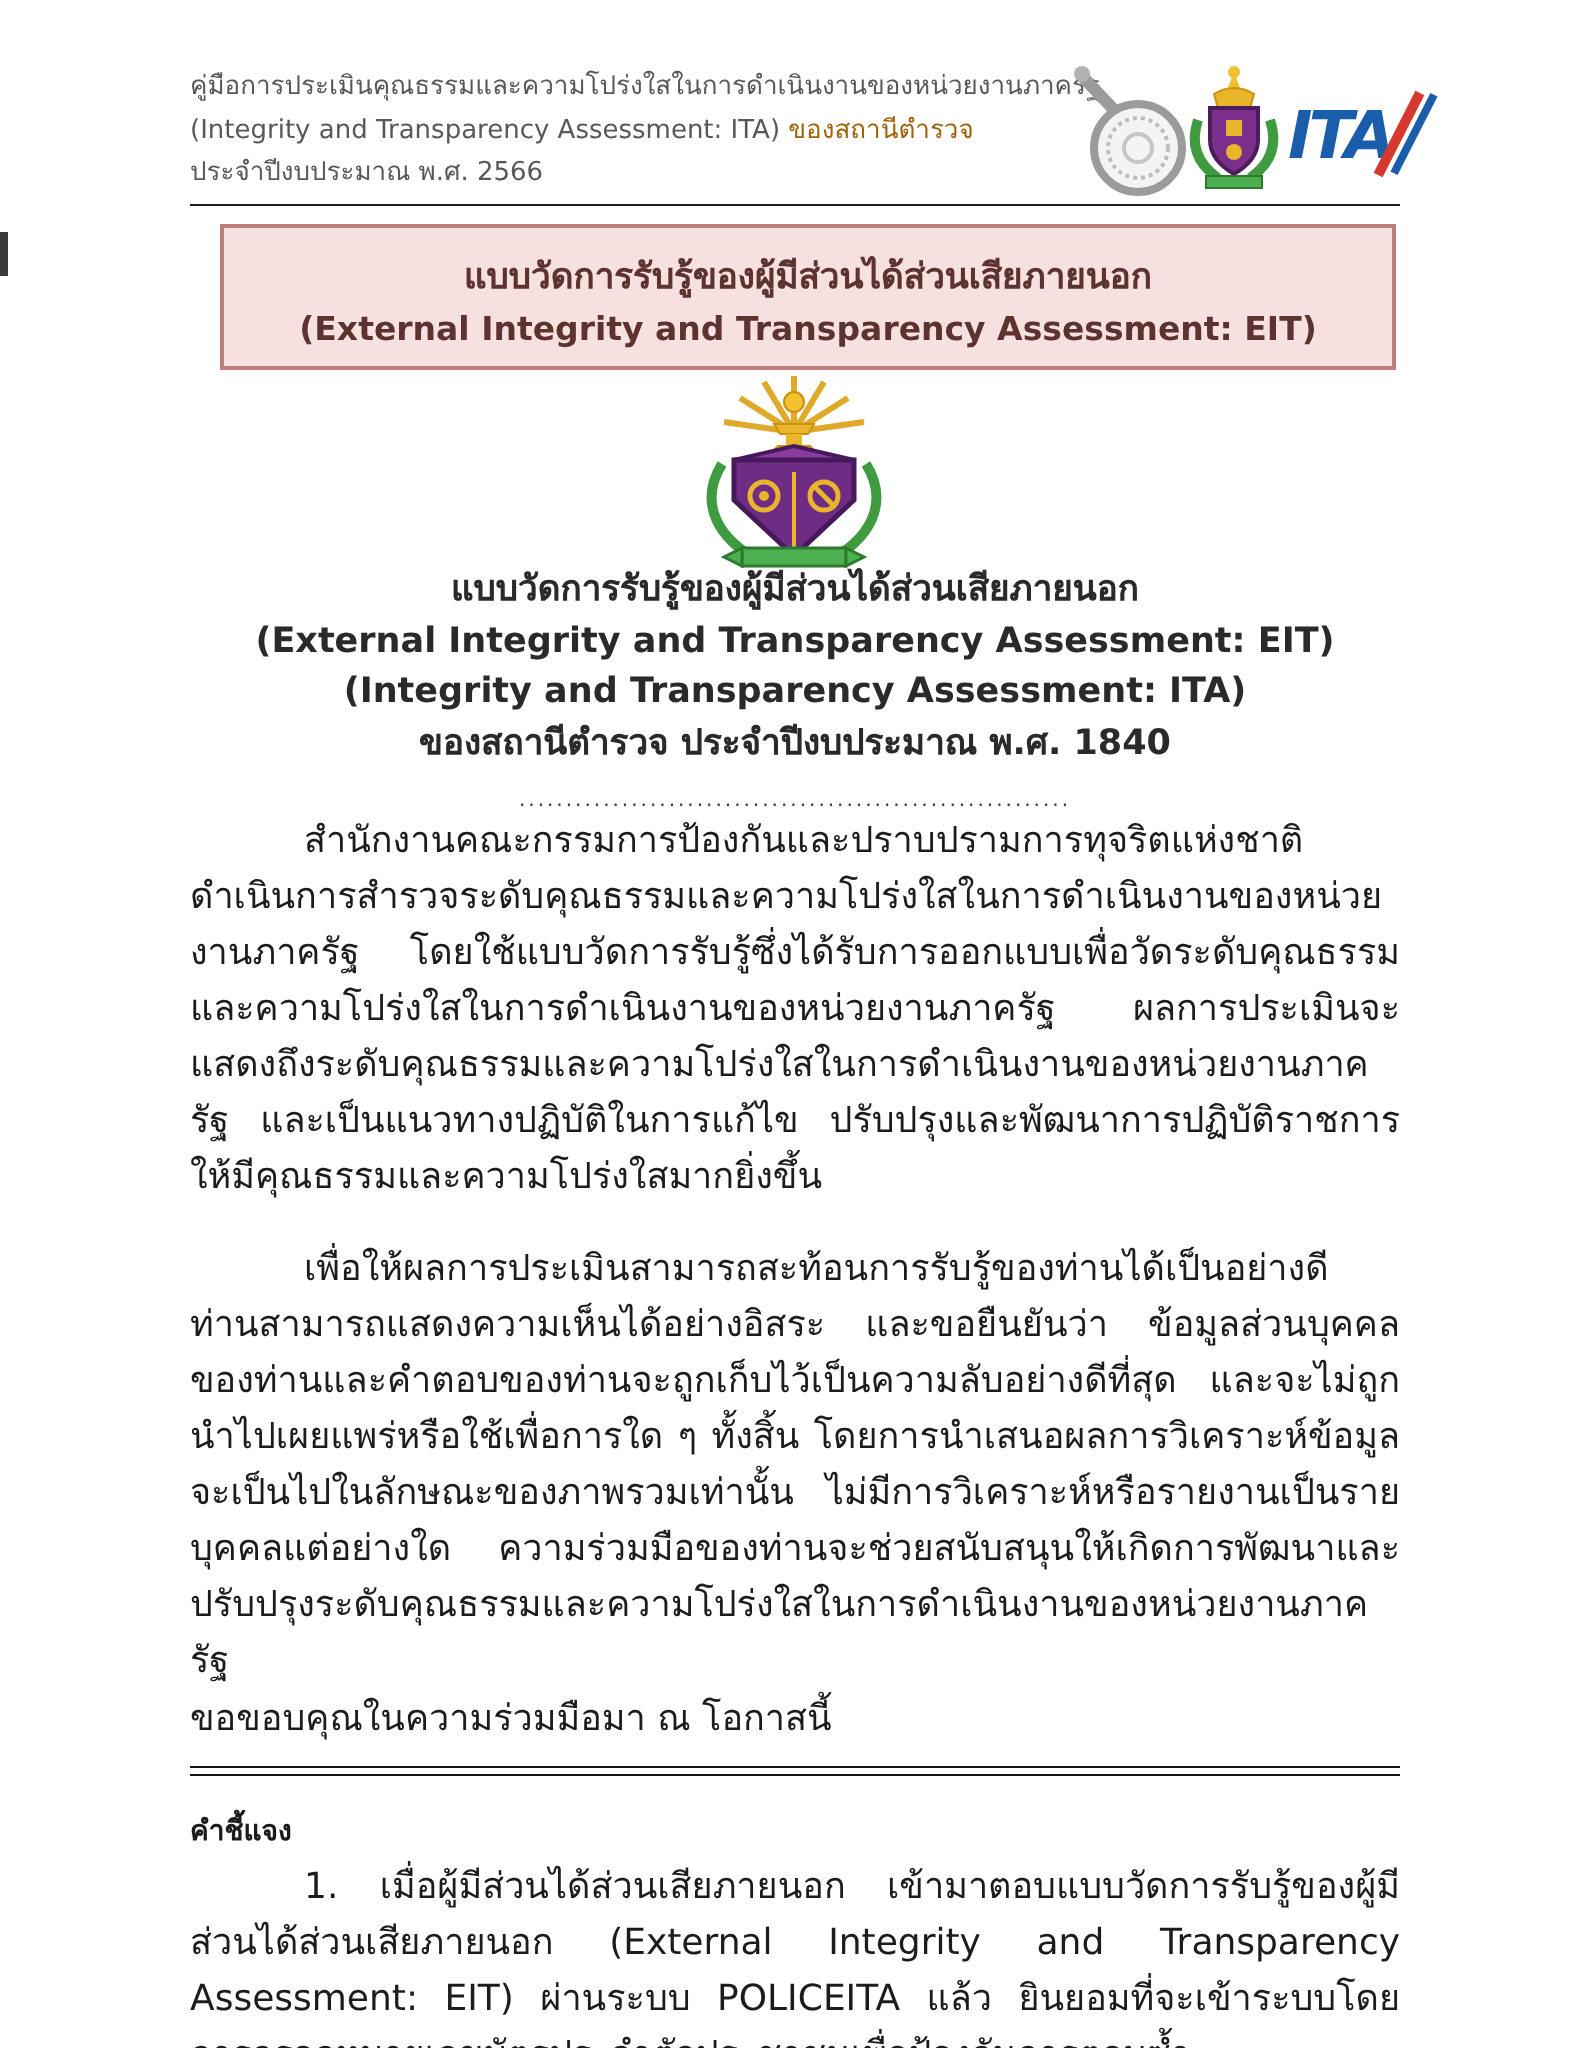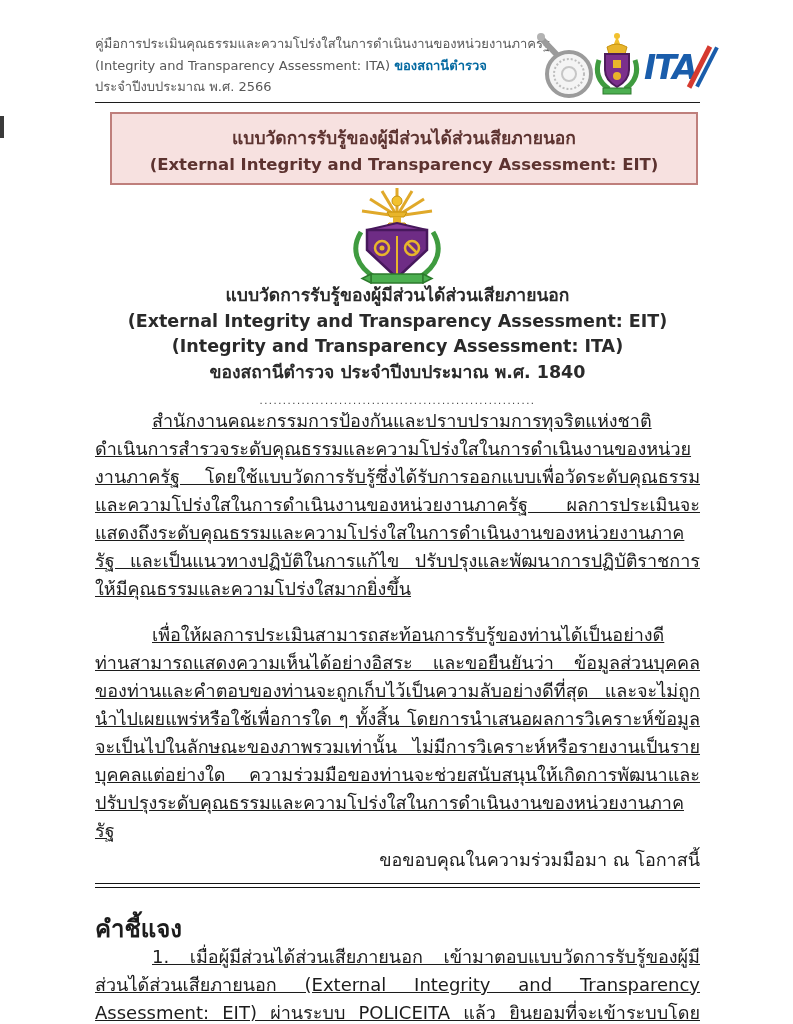--- a/index.html
+++ b/index.html
@@ -3,21 +3,21 @@
 <meta charset="utf-8">
 <style>
   html,body { margin:0; padding:0; background:#ffffff; }
   .page {
     position:relative; width:793px; height:1024px; background:#ffffff;
     font-family:"DejaVu Sans", sans-serif; color:#1f1f1f; overflow:hidden;
   }
   
   .hdr { position:absolute; left:95px; top:33px; width:470px;
          font-size:13px; line-height:21.5px; color:#585858; }
-  .hdr .bold { font-weight:bold; color:#0369a1; }
+  .hdr .bold { font-weight:normal; color:#a16207; }
   .logo-row { position:absolute; left:532px; top:26px; width:175px; height:74px; }
   .logo-mag { position:absolute; left:0; top:4px; }
   .logo-crest { position:absolute; left:58px; top:6px; }
   .ita-logo { position:absolute; left:112px; top:22px; width:62px; height:42px; }
   .ita-text { font-style:italic; font-weight:900; font-size:33px; letter-spacing:-2px;
               color:#1a5dab; font-family:"DejaVu Sans", sans-serif;margin-top:40px; }
   .ita-slash-red { position:absolute; right:4px; top:-4px; width:5px; height:46px;
                    background:#d63a2f; transform:rotate(27deg); }
   .ita-slash-blue { position:absolute; right:-3px; top:-3px; width:4px; height:44px;
                     background:#1a5dab; transform:rotate(27deg); }
@@ -39,28 +39,28 @@
   
   .title-block { position:absolute; left:95px; top:283px; width:605px;
                  text-align:center; font-weight:bold; color:#2a2a2a;
                  font-size:17.5px; line-height:25.5px; }
   .dots { font-size:10px; letter-spacing:1.5px; color:#3a3a3a; font-weight:normal;
           margin-top:3px; }
 
   
   .body-text { position:absolute; left:95px; top:407px; width:605px;
                font-size:18px; color:#1c1c1c; }
-  .body-text p { margin:0; text-align:justify; line-height:28px; text-indent:57px;text-decoration:underline; }
+  .body-text p { margin:0; text-align:justify; line-height:28px; text-indent:57px; }
   .body-text p.p2 { margin-top:18px; }
-  .thanks { text-align:right; line-height:28px; margin-top:1px; }
+  .thanks { text-align:left; line-height:28px; margin-top:1px; }
 
   .dbl-rule { margin-top:9px; height:3px;
               border-top:1.4px solid #141414; border-bottom:1.4px solid #141414; }
 
-  .instr-head { font-weight:bold; font-size:24px; margin-top:27px; line-height:28px; }
+  .instr-head { font-weight:bold; font-size:14px; margin-top:14px; line-height:28px; }
   .instr-item { margin-top:1px; }
 </style>
 </head>
 <body>
 
 <div class="page">
 
   <div class="edge-mark"></div>
 
   <div class="hdr">

